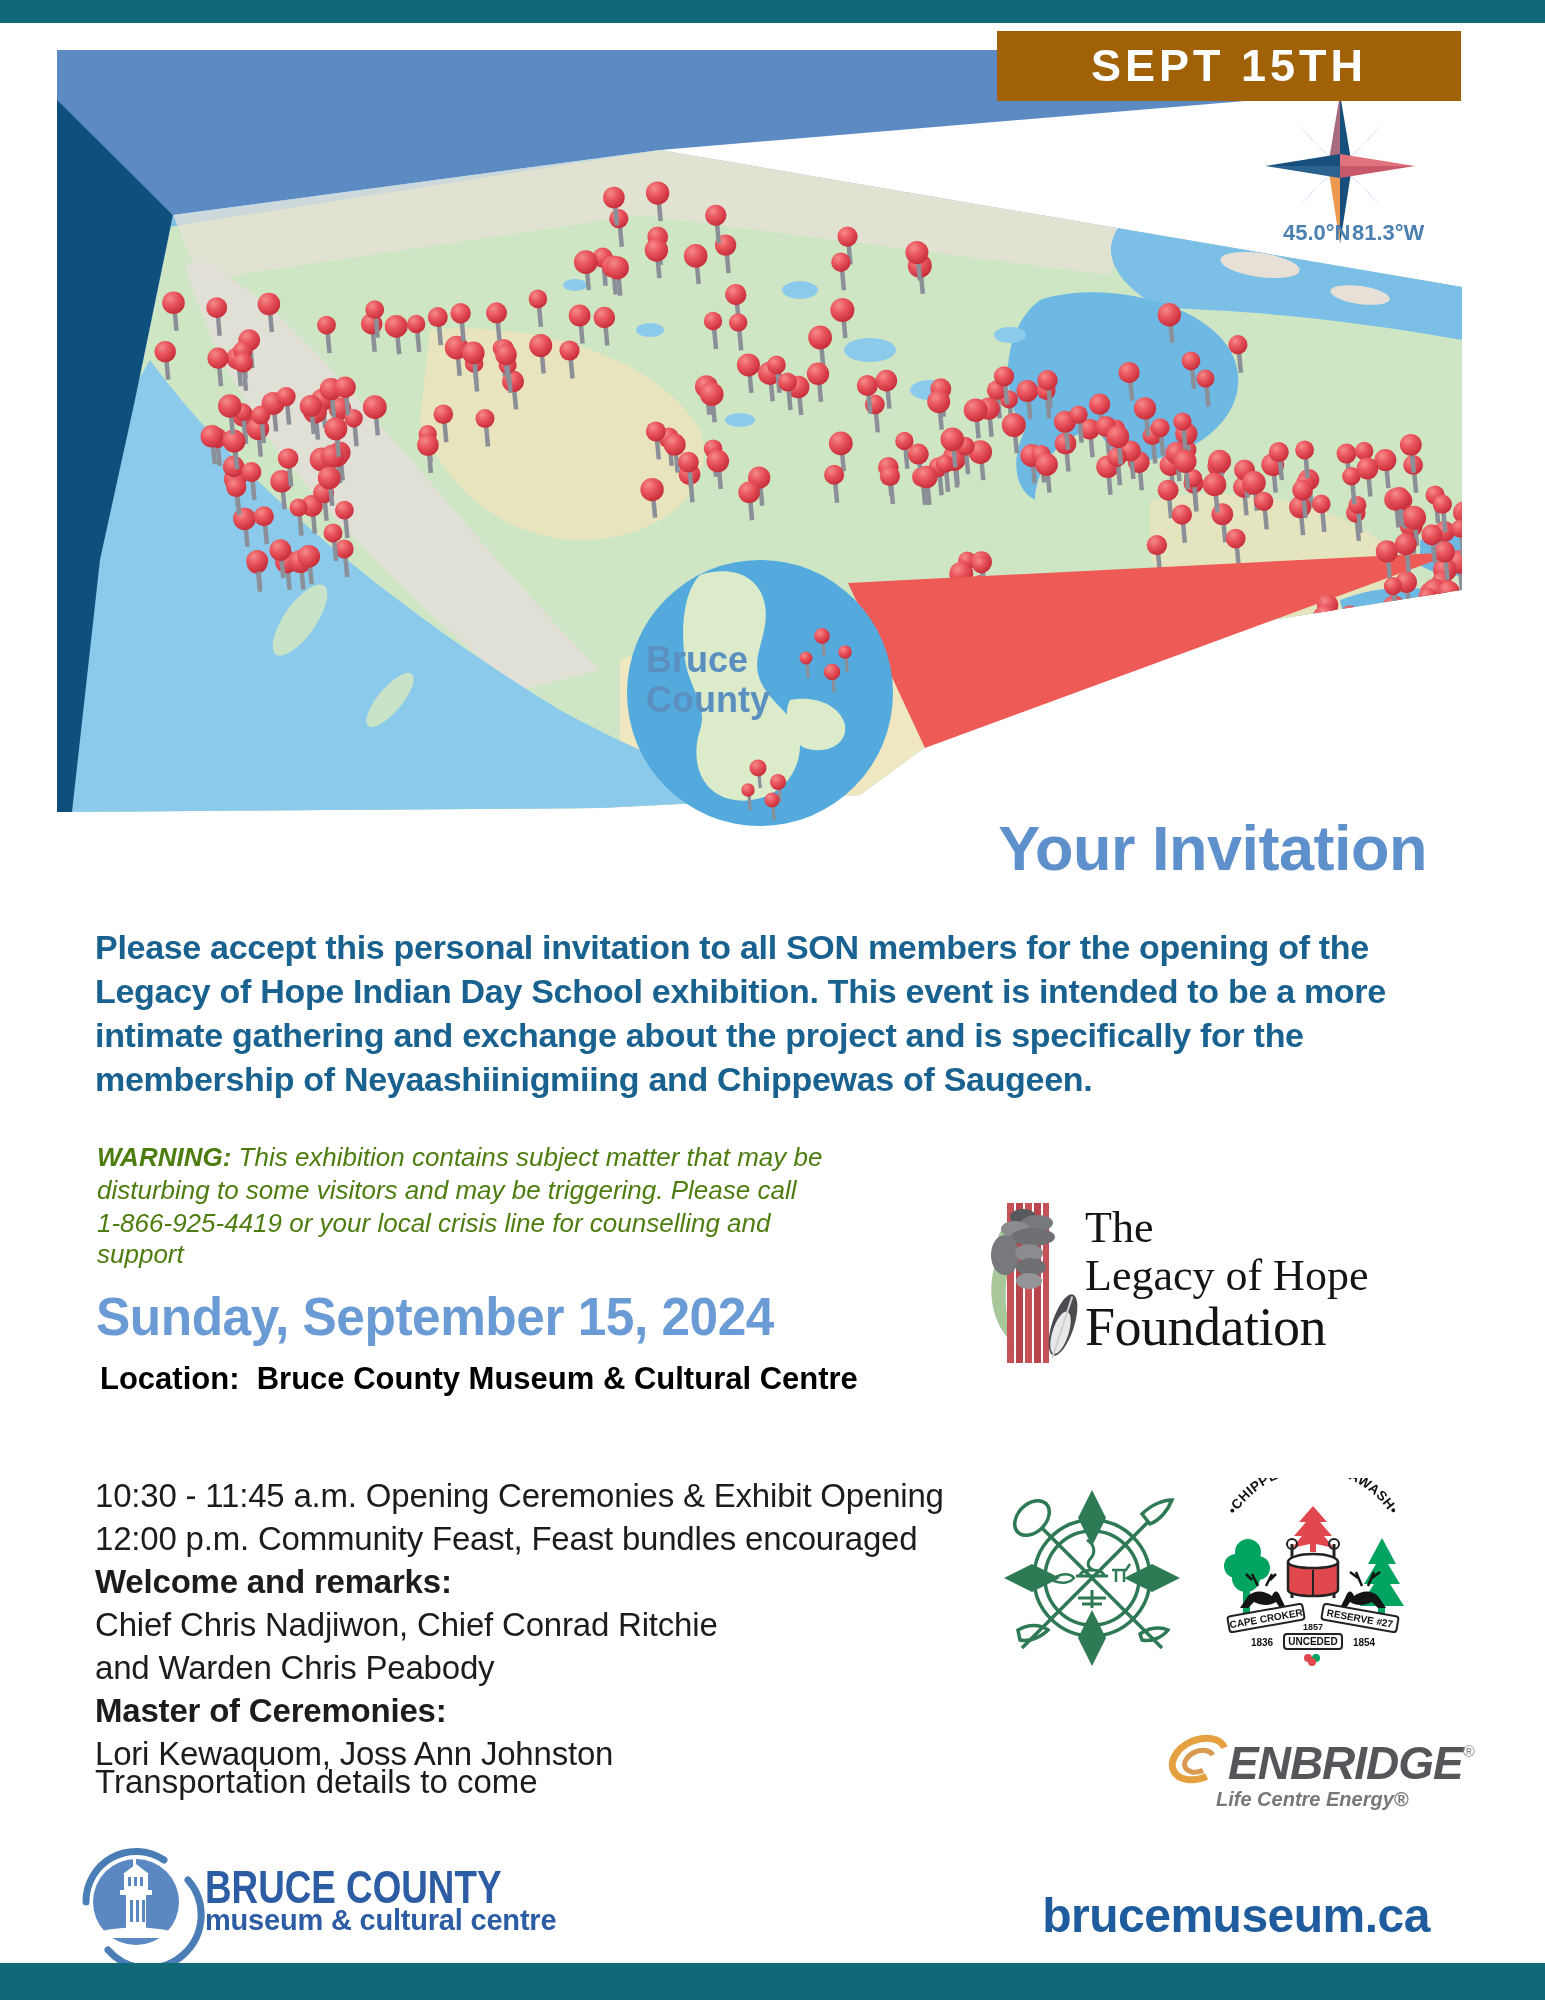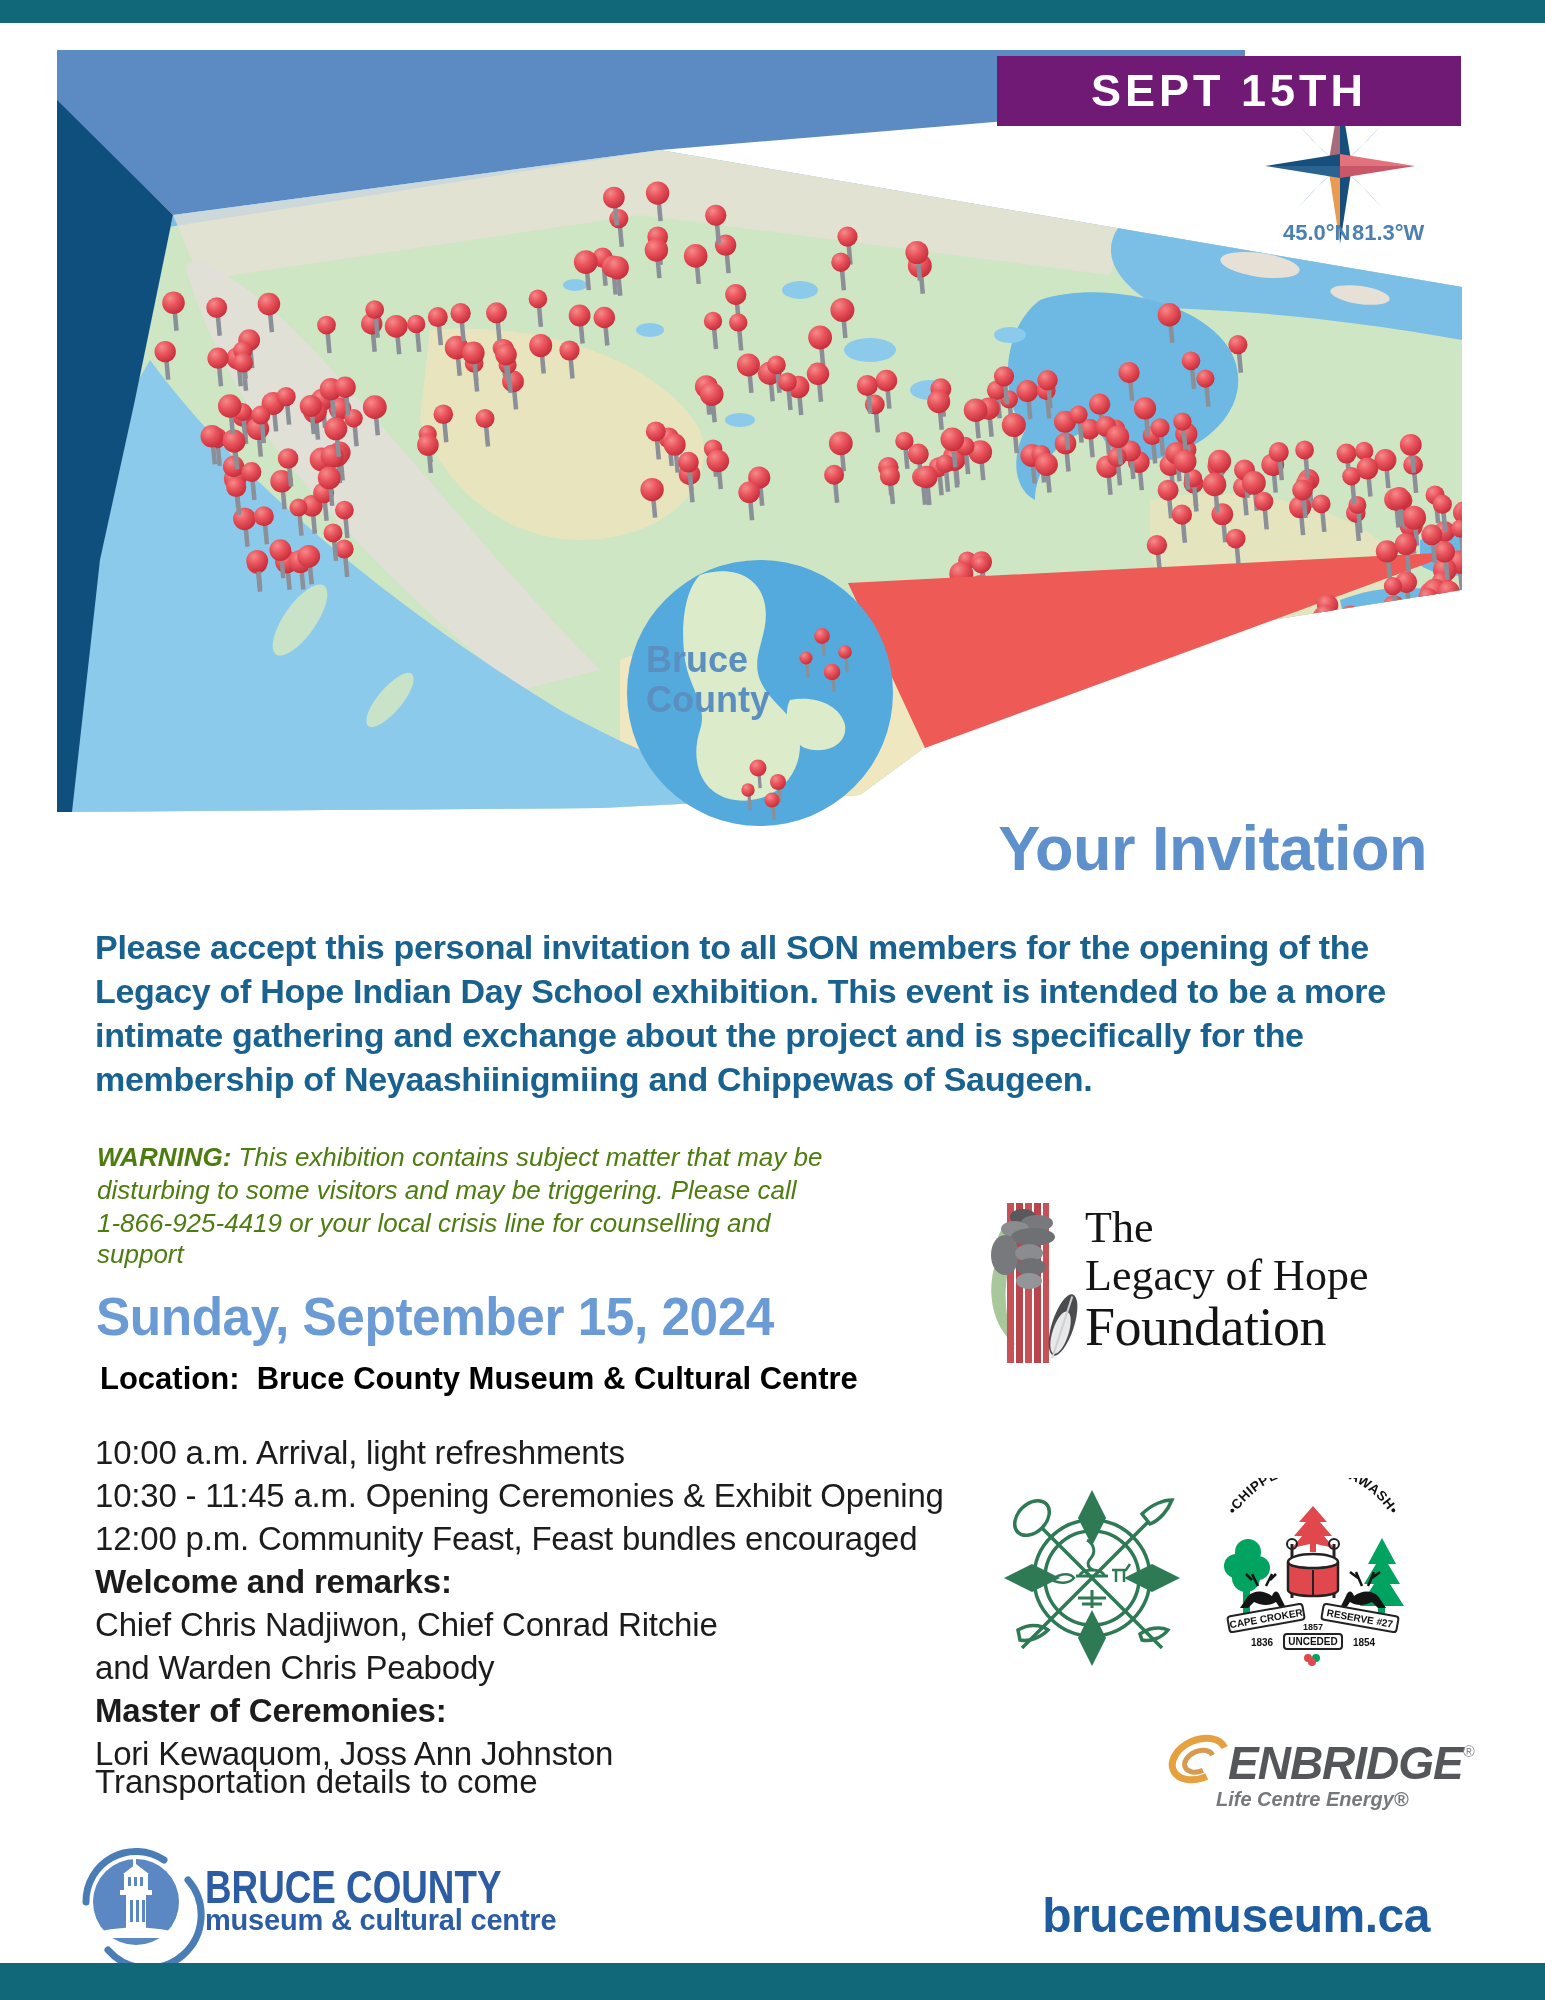--- a/index.html
+++ b/index.html
@@ -3,23 +3,23 @@
 <meta charset="utf-8">
 <style>
   html,body{margin:0;padding:0;background:#e8e8e8;}
   .page{position:relative;width:1545px;height:2000px;background:#ffffff;overflow:hidden;
         font-family:"Liberation Sans","DejaVu Sans",sans-serif;}
   .abs{position:absolute;}
   .bar{left:0;width:1545px;background:#116878;}
   #top-bar{top:0;height:23px;}
   #bottom-bar{top:1963px;height:37px;}
   #hero-svg{left:0;top:0;width:1545px;height:850px;}
-  #date-banner{left:997px;top:31px;width:464px;height:70px;background:#701a75;
+  #date-banner{left:997px;top:31px;width:464px;height:70px;background:#a16207;
     display:flex;align-items:center;justify-content:center;color:#fff;
-    font-size:45px;font-weight:600;letter-spacing:4px;margin-top:25px;}
+    font-size:45px;font-weight:600;letter-spacing:4px;}
   #invitation-heading{top:812px;right:118px;font-size:63px;font-weight:800;color:#5e90cc;letter-spacing:-0.5px;}
   .intro-line{left:95px;width:1400px;font-size:34px;font-weight:700;color:#19618f;letter-spacing:-0.3px;}
   .warn-line{left:97px;width:760px;font-size:26px;font-style:italic;color:#4d7c0f;}
   .warn-bold{font-weight:800;font-style:italic;}
   #date-heading{left:96px;top:1286px;font-size:53px;font-weight:800;color:#6a9bd4;letter-spacing:-0.5px;transform:scaleX(.97);transform-origin:left;}
   #location-line{left:100px;top:1361px;font-size:31px;font-weight:700;color:#000;}
   .sched-line{left:95px;font-size:33px;color:#1c1c1c;letter-spacing:-0.2px;}
   .sched-bold{font-weight:800;}
   #transport-note{left:95px;top:1763px;font-size:33px;color:#1c1c1c;text-align:center;}
   
@@ -1187,21 +1187,20 @@
 
   <div class="abs warn-line" style="top:1142px">
     <span class="warn-bold">WARNING:</span><span> This exhibition contains subject matter that may be</span>
   </div>
   <div class="abs warn-line" style="top:1175px">disturbing to some visitors and may be triggering. Please call</div>
   <div class="abs warn-line" style="top:1208px">1-866-925-4419 or your local crisis line for counselling and support</div>
 
   <div class="abs" id="date-heading">Sunday, September 15, 2024</div>
   <div class="abs" id="location-line"><span>Location:</span><span style="white-space:pre">  Bruce County Museum &amp; Cultural Centre</span></div>
 
-  <div class="abs sched-line" style="top:1434px">10:00 a.m. Arrival, light refreshments</div>
   <div class="abs sched-line" style="top:1477px">10:30 - 11:45 a.m. Opening Ceremonies &amp; Exhibit Opening</div>
   <div class="abs sched-line" style="top:1520px">12:00 p.m. Community Feast, Feast bundles encouraged</div>
   <div class="abs sched-line sched-bold" style="top:1563px">Welcome and remarks:</div>
   <div class="abs sched-line" style="top:1606px">Chief Chris Nadjiwon, Chief Conrad Ritchie</div>
   <div class="abs sched-line" style="top:1649px">and Warden Chris Peabody</div>
   <div class="abs sched-line sched-bold" style="top:1692px">Master of Ceremonies:</div>
   <div class="abs sched-line" style="top:1735px">Lori Kewaquom, Joss Ann Johnston</div>
 
   <div class="abs" id="transport-note">Transportation details to come</div>
 

